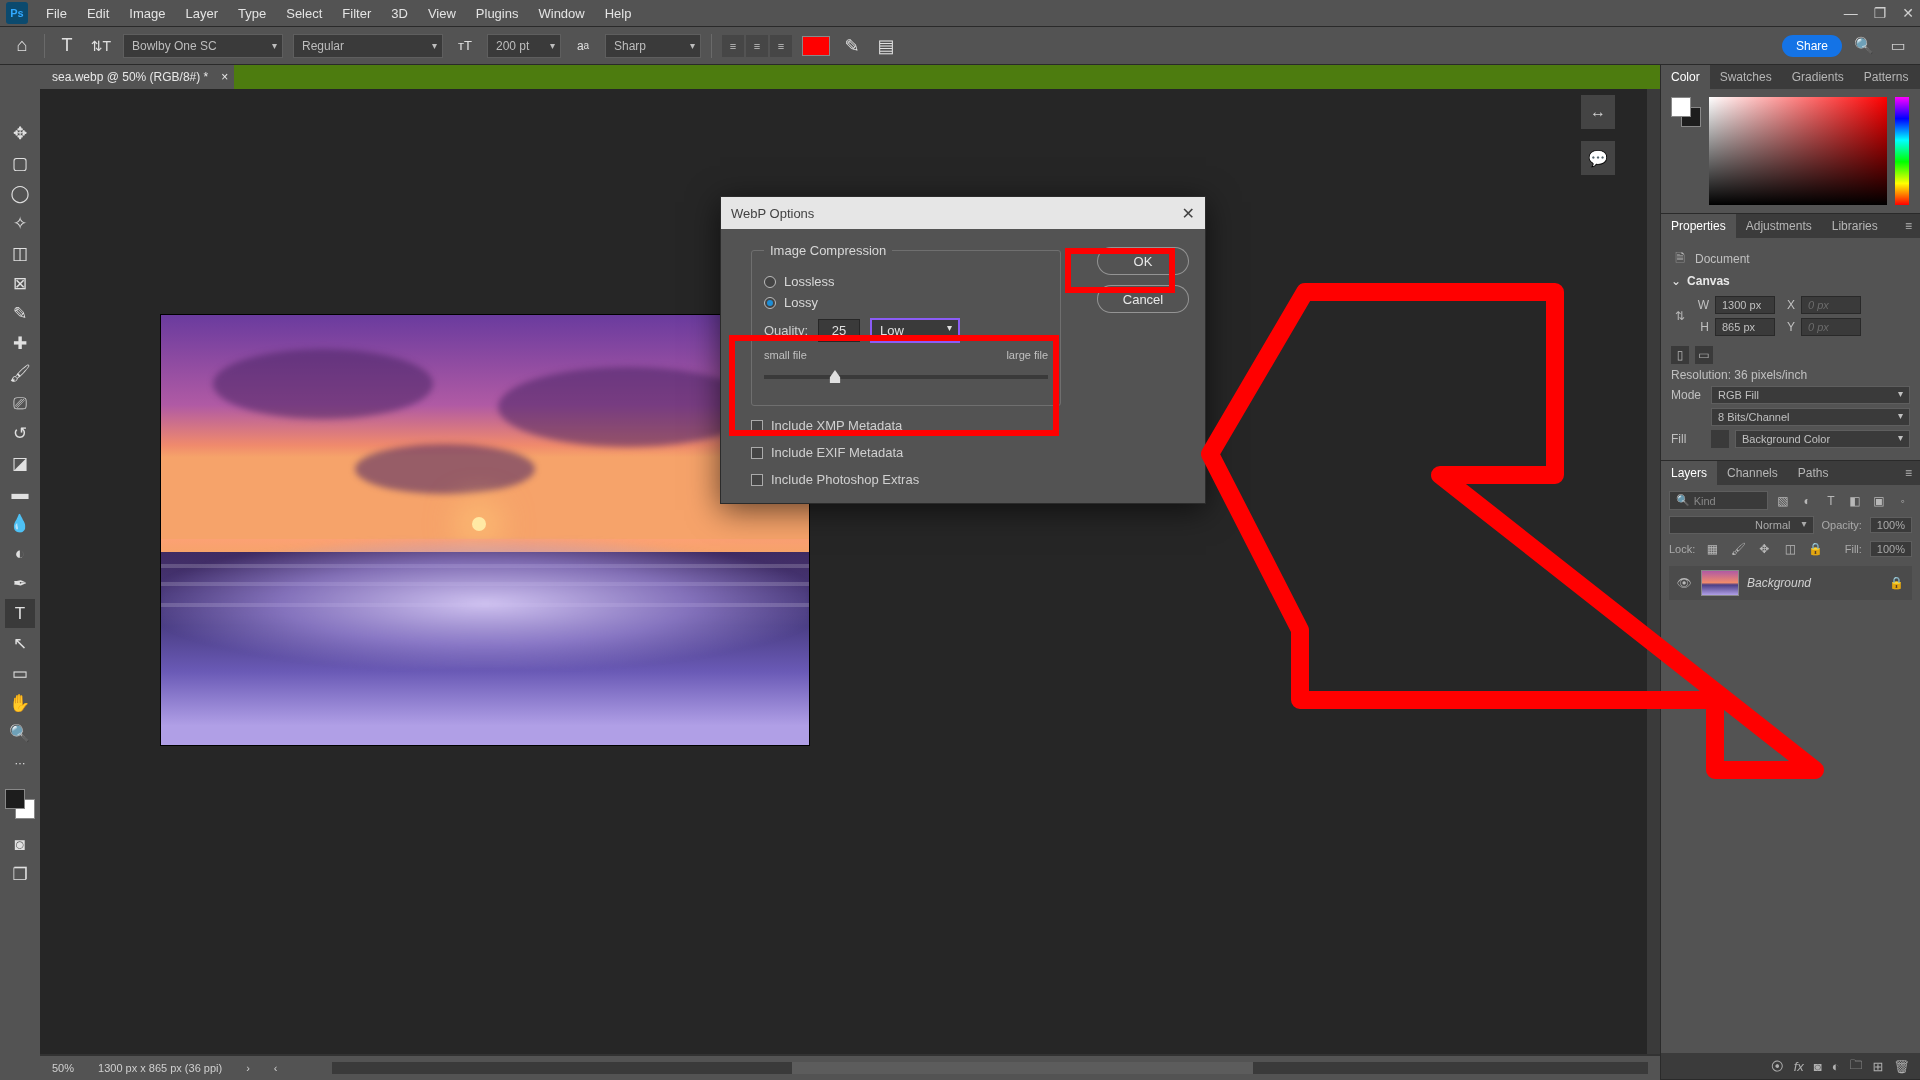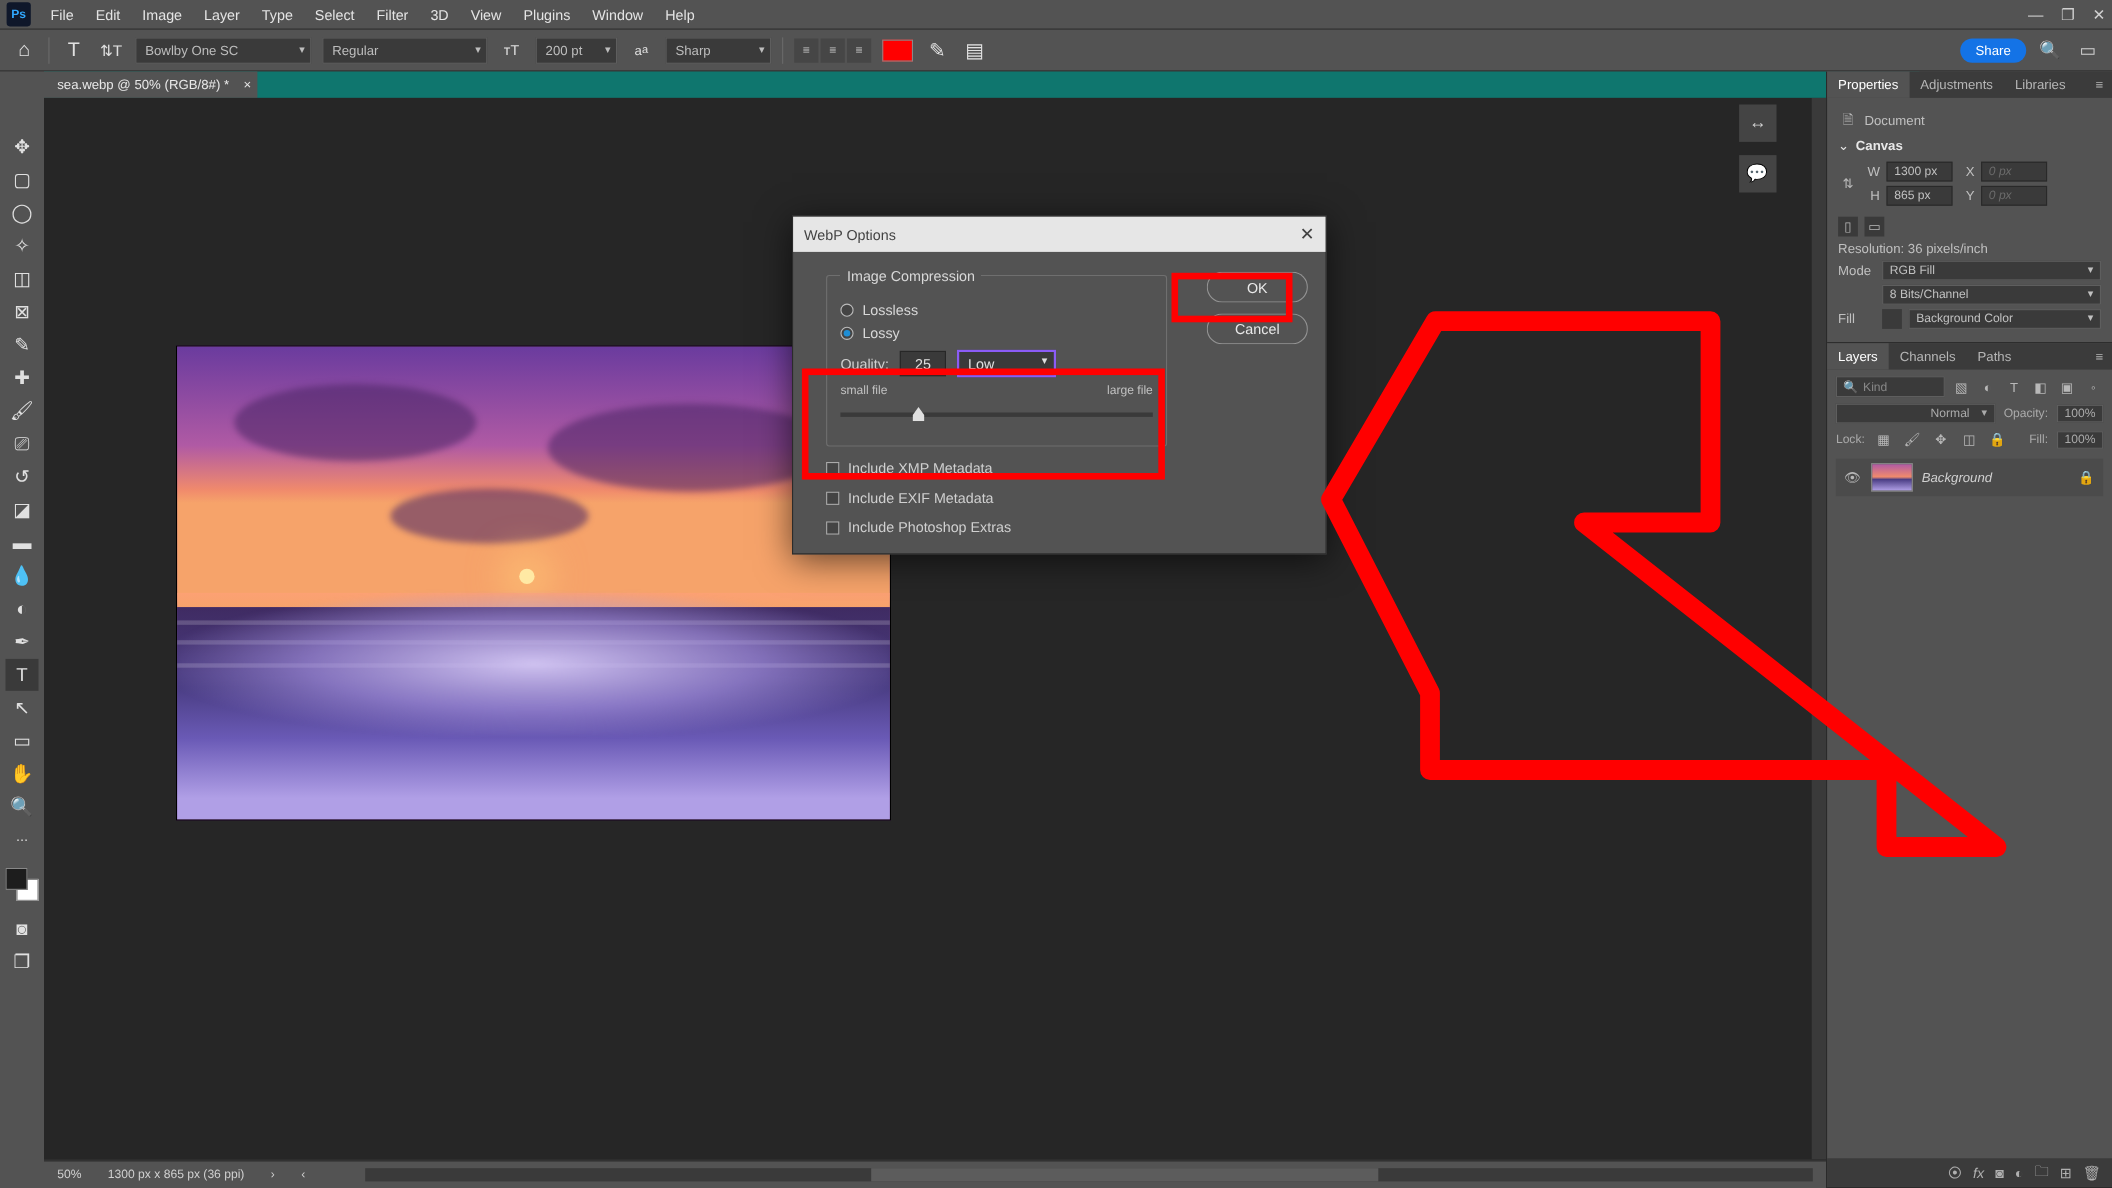--- a/index.html
+++ b/index.html
@@ -1,38 +1,38 @@
 <!DOCTYPE html>
 <html><head>
 <meta charset="utf-8">
 <style>
 * { margin: 0; padding: 0; box-sizing: border-box; font-family: "Segoe UI", Tahoma, sans-serif; user-select: none; }
 body { width: 1920px; height: 1080px; background: #323232; color: #d0d0d0; overflow: hidden; position: relative; font-size: 13px; }
 
 
 .menu-bar { height: 27px; background: #535353; display: flex; align-items: center; padding: 0 6px; font-size: 13px; color: #e4e4e4; border-bottom: 1px solid #2a2a2a; }
-.menu-bar .ps-logo { width: 22px; height: 22px; background: #0f172a; border-radius: 3px; display: flex; align-items: center; justify-content: center; color:#31a8ff; font-weight: 700; font-size: 11px; margin-right: 8px; }
+.menu-bar .ps-logo { width: 22px; height: 22px; background: #0c4a6e; border-radius: 3px; display: flex; align-items: center; justify-content: center; color:#31a8ff; font-weight: 700; font-size: 11px; margin-right: 8px; }
 .menu-bar .menu-item { padding: 0 10px; line-height: 27px; cursor: default; }
 .menu-bar .window-controls { margin-left: auto; display: flex; align-items: center; gap: 16px; color: #d0d0d0; }
 .menu-bar .window-controls span { font-size: 14px; }
 
 
 .options-bar { height: 38px; background: #535353; display: flex; align-items: center; padding: 0 10px; gap: 10px; border-bottom: 1px solid #2a2a2a; font-size: 12px; color: #c8c8c8; }
 .options-bar .home-icon, .options-bar .tool-glyph { width: 24px; height: 24px; display: flex; align-items: center; justify-content: center; font-size: 18px; color: #e0e0e0; }
 .options-bar .combo { height: 24px; background: #3a3a3a; border: 1px solid #5e5e5e; padding: 0 20px 0 8px; line-height: 22px; position: relative; color: #bdbdbd; font-size: 12px; }
 .options-bar .combo::after { content: "▾"; position: absolute; right: 5px; top: 0; font-size: 10px; }
 .options-bar .sep { width: 1px; height: 24px; background: #6a6a6a; }
 .options-bar .align-group { display: flex; gap: 2px; }
 .options-bar .align-btn { width: 22px; height: 22px; background: #464646; display:flex; align-items:center; justify-content:center; font-size:11px; }
 .options-bar .color-swatch-red { width: 28px; height: 20px; background: #ff0000; border:1px solid #888; }
 .options-bar .share-btn { margin-left: auto; background: #1473e6; color: #fff; padding: 4px 14px; border-radius: 12px; font-size: 12px; }
 .options-bar .right-icon { width:24px; height:24px; display:flex; align-items:center; justify-content:center; font-size:16px; color:#d0d0d0; }
 
 
-.doc-tab-strip { position:absolute; left:40px; right:175px; top:65px; height:24px; background:#0f766e; display:flex; align-items:flex-end; }
+.doc-tab-strip { position:absolute; left:40px; right:175px; top:65px; height:24px; background:#4d7c0f; display:flex; align-items:flex-end; }
 .doc-tab { height:24px; background:#535353; padding:0 26px 0 12px; line-height:24px; font-size:12px; color:#e8e8e8; position:relative; }
 .doc-tab .close { position:absolute; right:6px; top:0; font-size:12px; }
 
 
 .left-toolbar { position:absolute; left:0; top:65px; bottom:0; width:40px; background:#535353; display:flex; flex-direction:column; align-items:center; padding-top:54px; gap:1px; }
 .toolbtn { width:30px; height:29px; display:flex; align-items:center; justify-content:center; font-size:17px; color:#e0e0e0; }
 .toolbtn.active { background:#3a3a3a; }
 .left-toolbar .swatches { margin-top:10px; position:relative; width:30px; height:30px; }
 .left-toolbar .swatches .fg { position:absolute; left:0; top:0; width:20px; height:20px; background:#1d1d1d; border:1px solid #888; }
 .left-toolbar .swatches .bg { position:absolute; right:0; bottom:0; width:20px; height:20px; background:#fff; border:1px solid #888; }
@@ -236,20 +236,37 @@
   <span>1300 px x 865 px (36 ppi)</span>
   <span>›</span>
   <span>‹</span>
   <div class="hscroll-track">
     <div class="hscroll-thumb"></div>
   </div>
 </div>
 
 <div class="right-panels">
 
+  <div class="panel-block">
+    <div class="panel-tabs">
+      <div class="tab active">Color</div>
+      <div class="tab">Swatches</div>
+      <div class="tab">Gradients</div>
+      <div class="tab">Patterns</div>
+      <div class="more">≡</div>
+    </div>
+    <div class="color-body">
+      <div class="mini-swatches">
+        <div class="bg"></div>
+        <div class="fg"></div>
+      </div>
+      <div class="color-field"></div>
+      <div class="hue-strip"></div>
+    </div>
+  </div>
 
   <div class="panel-block">
     <div class="panel-tabs">
       <div class="tab active">Properties</div>
       <div class="tab">Adjustments</div>
       <div class="tab">Libraries</div>
       <div class="more">≡</div>
     </div>
     <div class="props-body">
       <div class="props-row">

